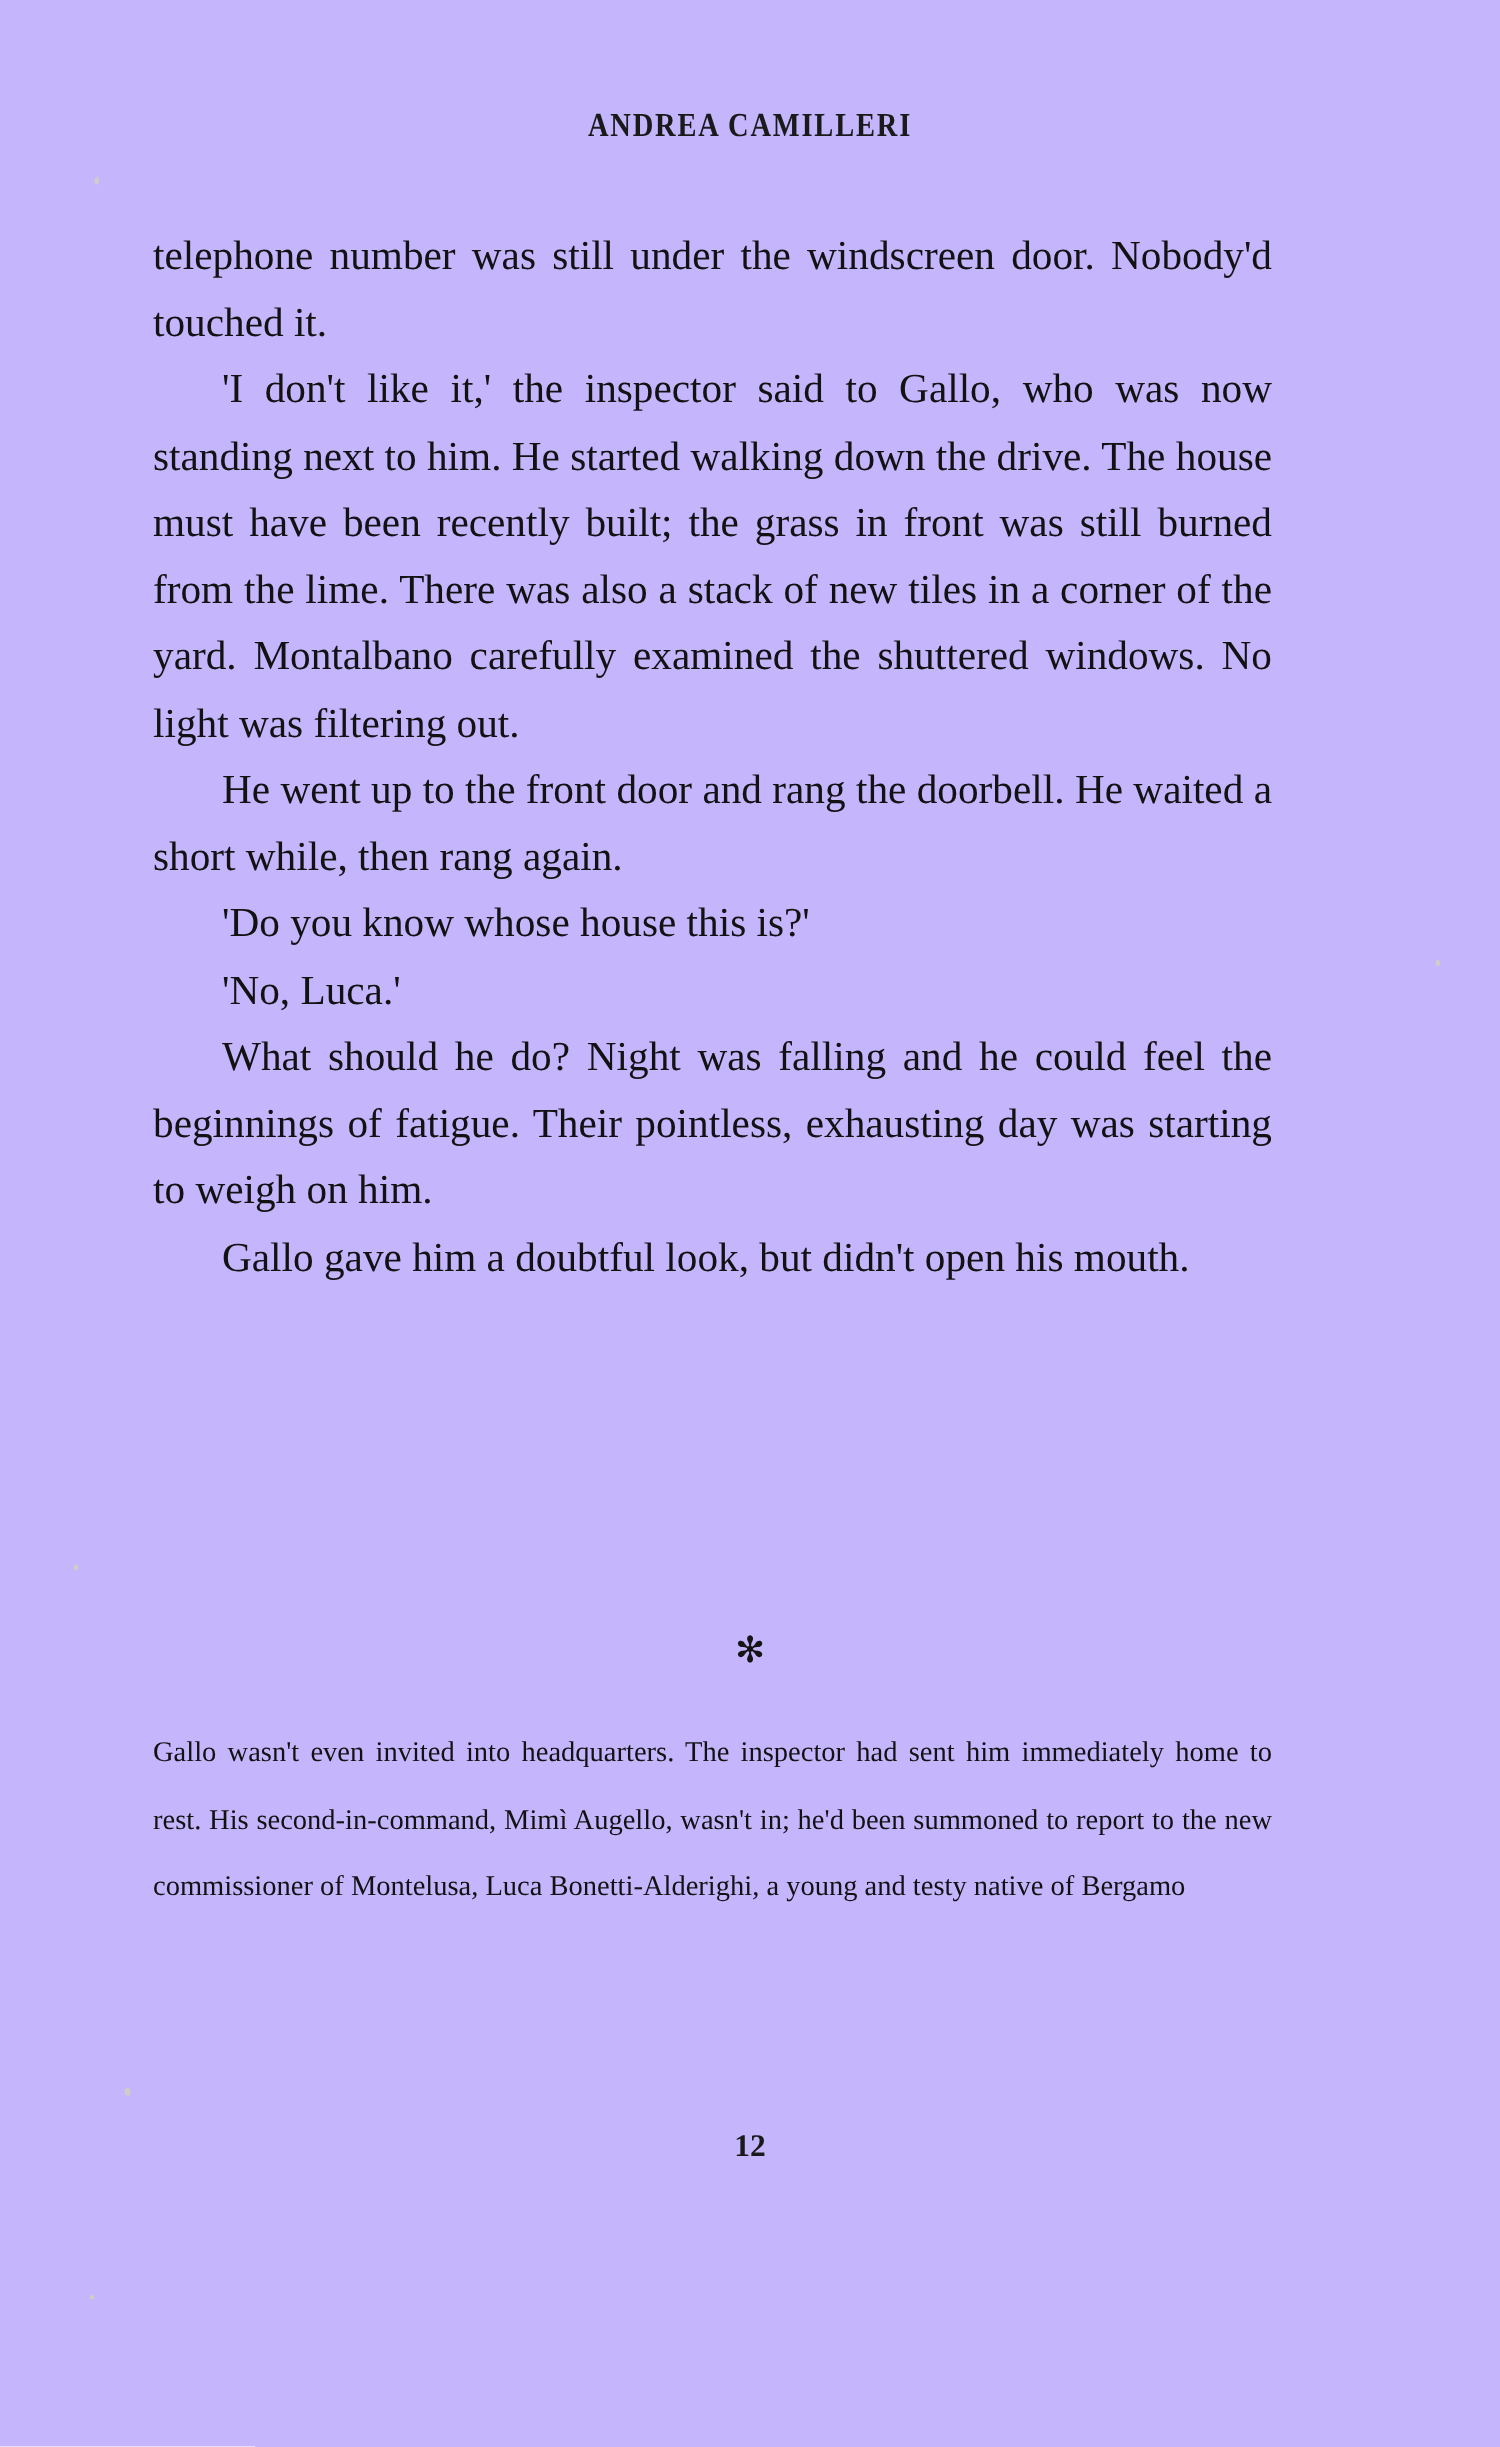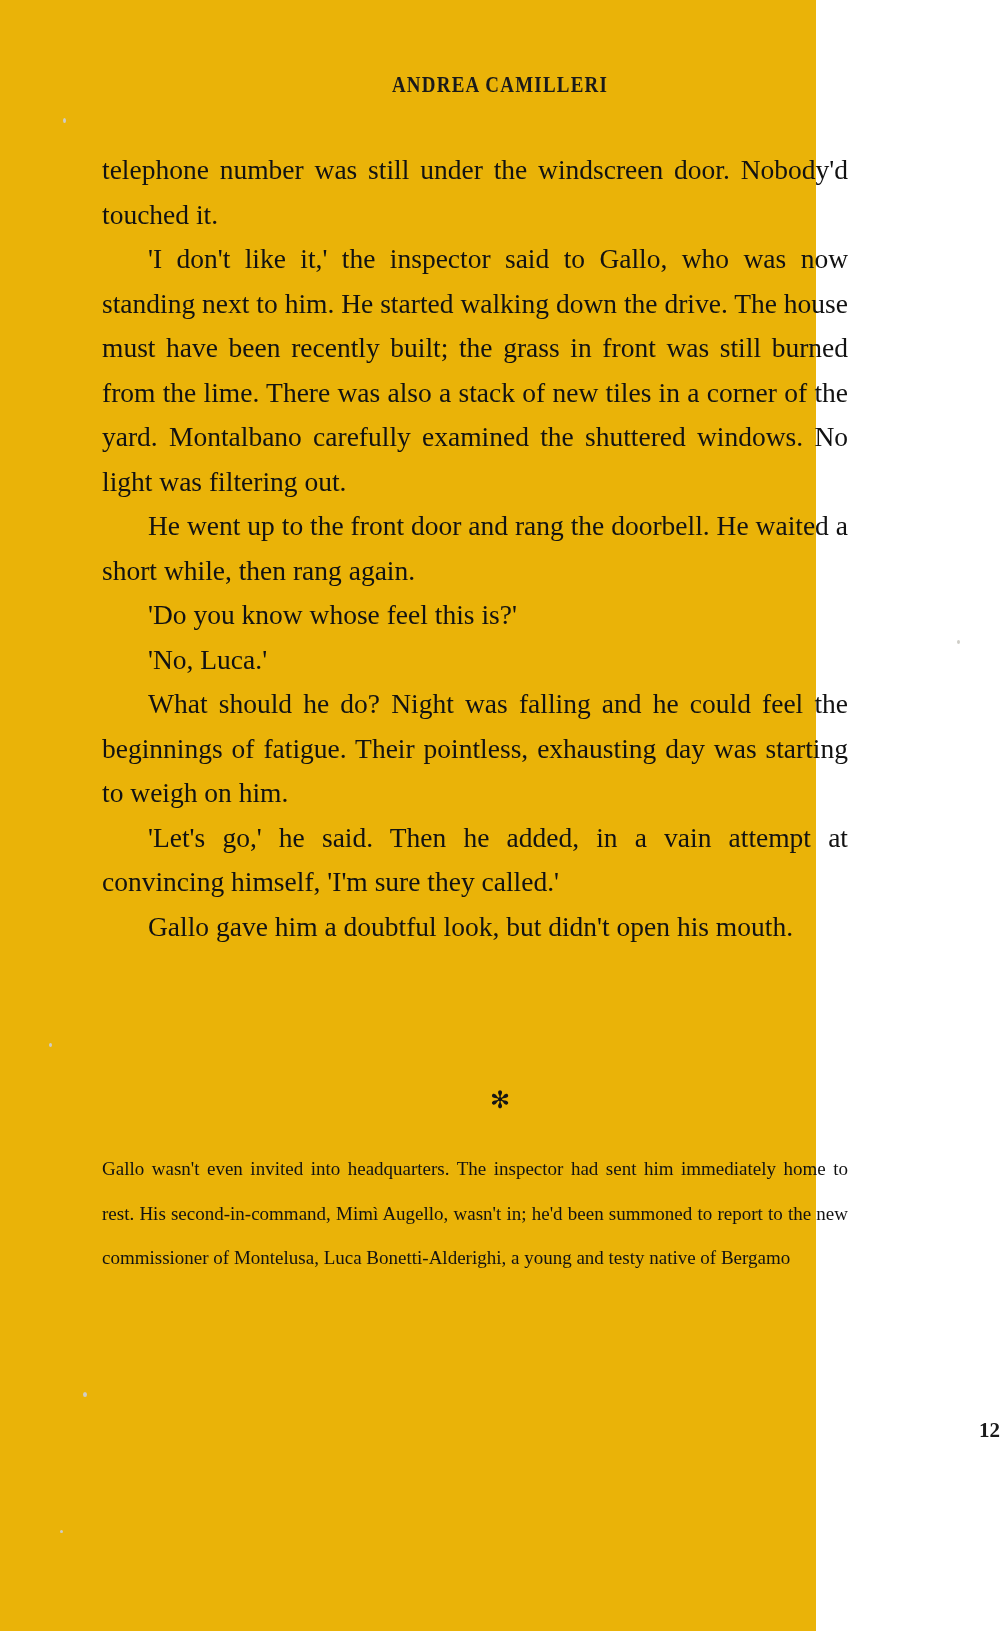--- a/index.html
+++ b/index.html
@@ -12,23 +12,23 @@
     height: 1631px;
     position: relative;
     font-family: "Liberation Serif", serif;
     color: #111111;
     overflow: hidden;
   }
   .page {
     position: absolute;
     top: 0;
     left: 0;
-    width: 816px;
+    width: 1000px;
     height: 1631px;
-    background: #eab308;
+    background: #c4b5fd;
   }
   .running-head {
     position: absolute;
     top: 72px;
     left: 0;
     width: 1000px;
     text-align: center;
     font-family: "Liberation Serif", serif;
     font-size: 19px;
     font-weight: bold;
@@ -81,21 +81,21 @@
   }
   .body-text-2 p {
     margin: 0;
     text-indent: 0;
   }
   .folio {
     position: absolute;
     top: 1418px;
     left: 0;
     width: 1000px;
-    text-align: right;
+    text-align: center;
     font-size: 21px;
     font-weight: bold;
     color: #1a1a1a;
   }
   .speck {
     position: absolute;
     background: #cfcdc7;
     border-radius: 50%;
   }
   .speck.s1 { left: 63px;  top: 118px; width: 3px; height: 5px; }
@@ -108,24 +108,23 @@
 <body>
 
 <div class="page">
 
   <div class="running-head">ANDREA CAMILLERI</div>
 
   <div class="body-text">
     <p class="noindent">telephone number was still under the windscreen door. Nobody'd touched it.</p>
     <p class="indent">'I don't like it,' the inspector said to Gallo, who was now standing next to him. He started walking down the drive. The house must have been recently built; the grass in front was still burned from the lime. There was also a stack of new tiles in a corner of the yard. Montalbano carefully examined the shuttered windows. No light was filtering out.</p>
     <p class="indent">He went up to the front door and rang the doorbell. He waited a short while, then rang again.</p>
-    <p class="indent">'Do you know whose feel this is?'</p>
+    <p class="indent">'Do you know whose house this is?'</p>
     <p class="indent">'No, Luca.'</p>
     <p class="indent">What should he do? Night was falling and he could feel the beginnings of fatigue. Their pointless, exhausting day was starting to weigh on him.</p>
-    <p class="indent">'Let's go,' he said. Then he added, in a vain attempt at convincing himself, 'I'm sure they called.'</p>
     <p class="indent">Gallo gave him a doubtful look, but didn't open his mouth.</p>
   </div>
 
   <div class="scene-break">✻</div>
 
   <div class="body-text-2">
     <p class="noindent">Gallo wasn't even invited into headquarters. The inspector had sent him immediately home to rest. His second-in-command, Mimì Augello, wasn't in; he'd been summoned to report to the new commissioner of Montelusa, Luca Bonetti-Alderighi, a young and testy native of Bergamo</p>
   </div>
 
   <div class="folio">12</div>

